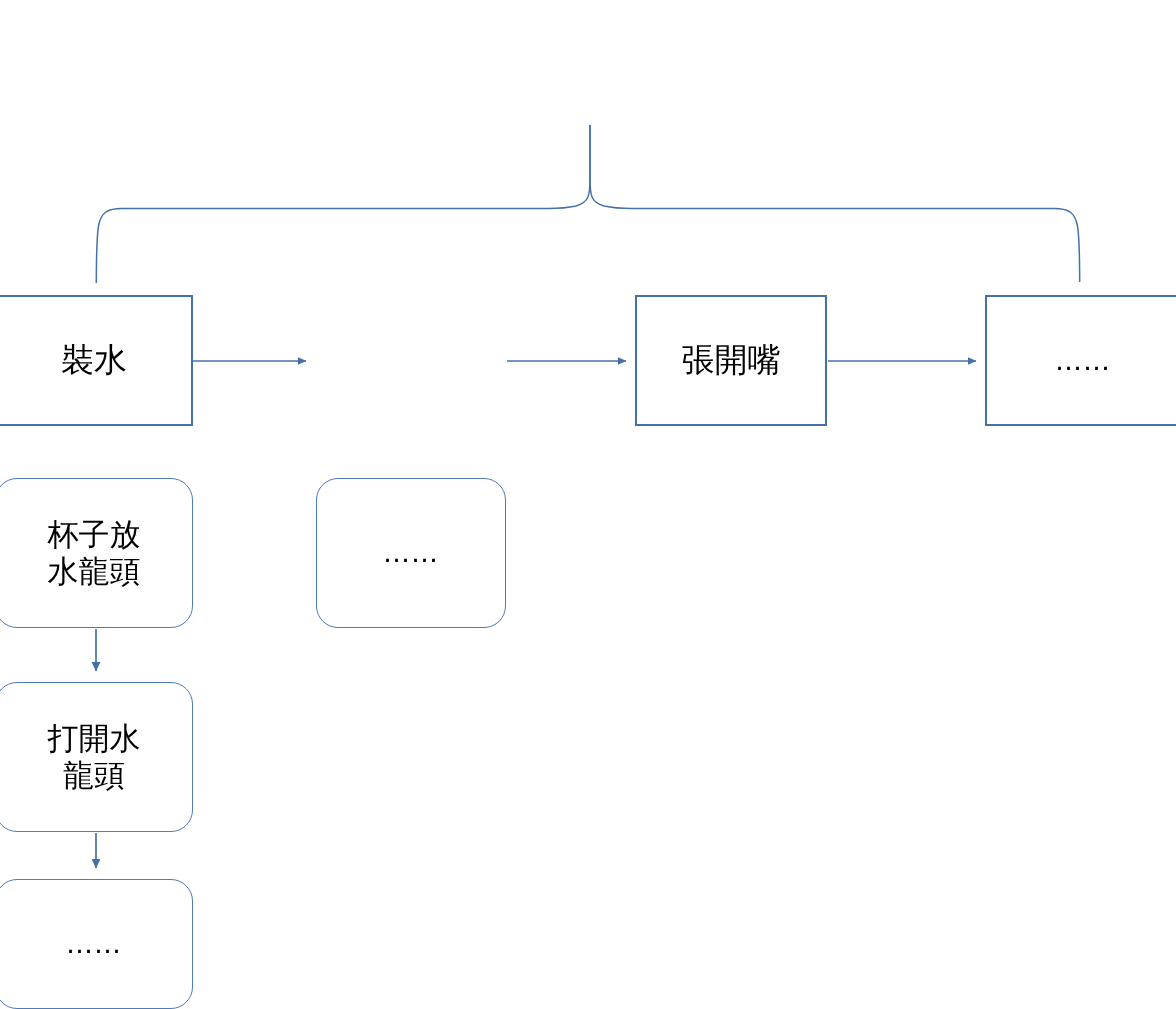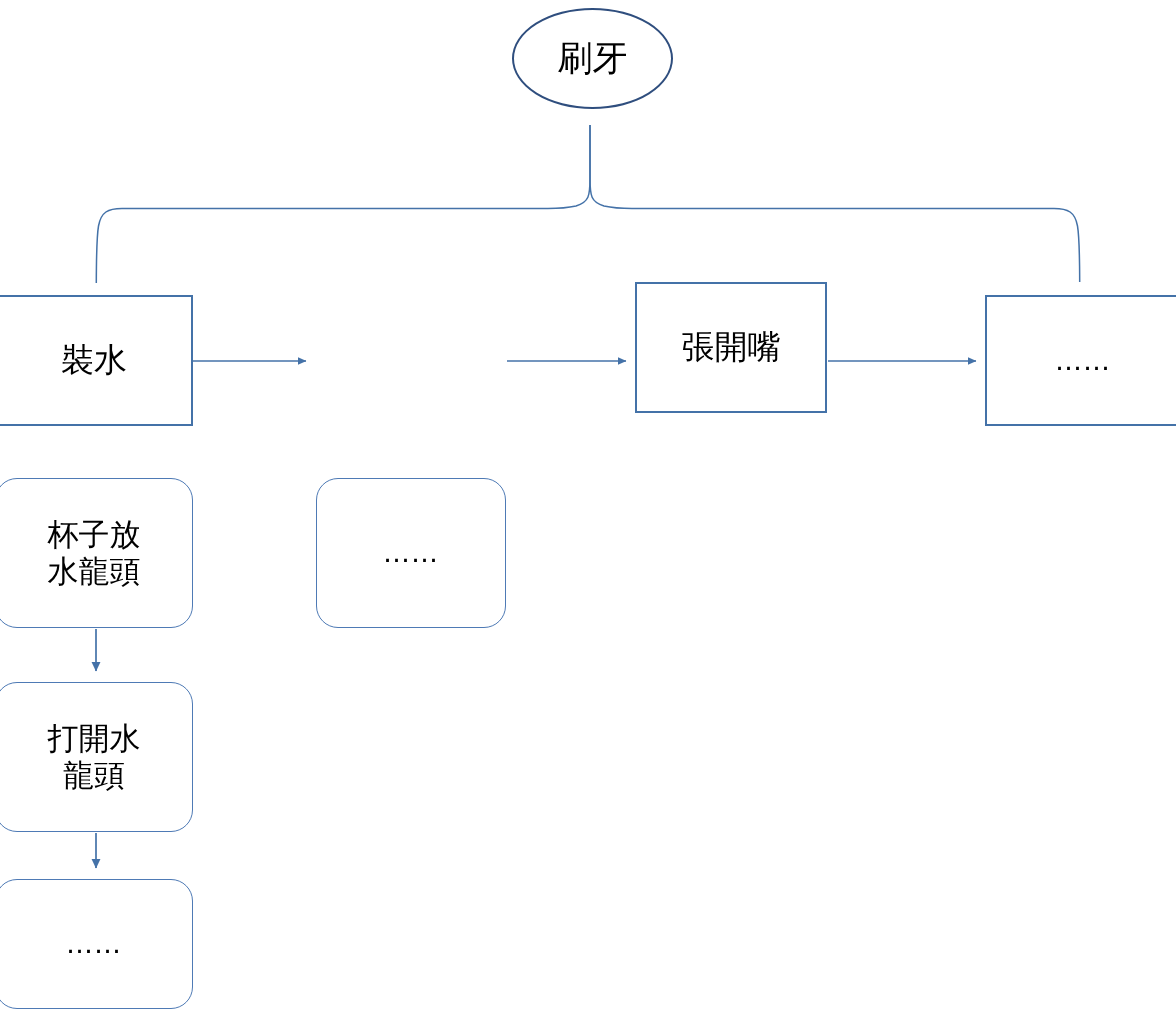--- a/index.html
+++ b/index.html
@@ -94,26 +94,25 @@
       <line x1="507" y1="361" x2="626" y2="361" stroke="#4472a8" stroke-width="1.7" marker-end="url(#arrowR)"></line>
       <line x1="828" y1="361" x2="976" y2="361" stroke="#4472a8" stroke-width="1.7" marker-end="url(#arrowR)"></line>
     </g>
 
     <g>
       <line x1="96" y1="629" x2="96" y2="671" stroke="#4472a8" stroke-width="1.7" marker-end="url(#arrowD)"></line>
       <line x1="96" y1="833" x2="96" y2="868" stroke="#4472a8" stroke-width="1.7" marker-end="url(#arrowD)"></line>
     </g>
   </svg>
 
-  <div class="node node-ellipse" style="left: 512px; top: 8px; width: 161px; height: 101px;">刷牙</div>
 
   <div class="node node-rect" style="left: -5px; top: 295px; width: 198px; height: 131px;">裝水</div>
 
 
-  <div class="node node-rect" style="left: 635px; top: 282px; width: 192px; height: 131px;">張開嘴</div>
+  <div class="node node-rect" style="left: 635px; top: 295px; width: 192px; height: 131px;">張開嘴</div>
 
   <div class="node node-rect node-dots" style="left: 985px; top: 295px; width: 196px; height: 131px;">……</div>
 
   <div class="node node-round" style="left: -5px; top: 478px; width: 198px; height: 150px;">杯子放
 水龍頭</div>
 
   <div class="node node-round node-dots" style="left: 316px; top: 478px; width: 190px; height: 150px;">……</div>
 
   <div class="node node-round" style="left: -5px; top: 682px; width: 198px; height: 150px;">打開水
 龍頭</div>

